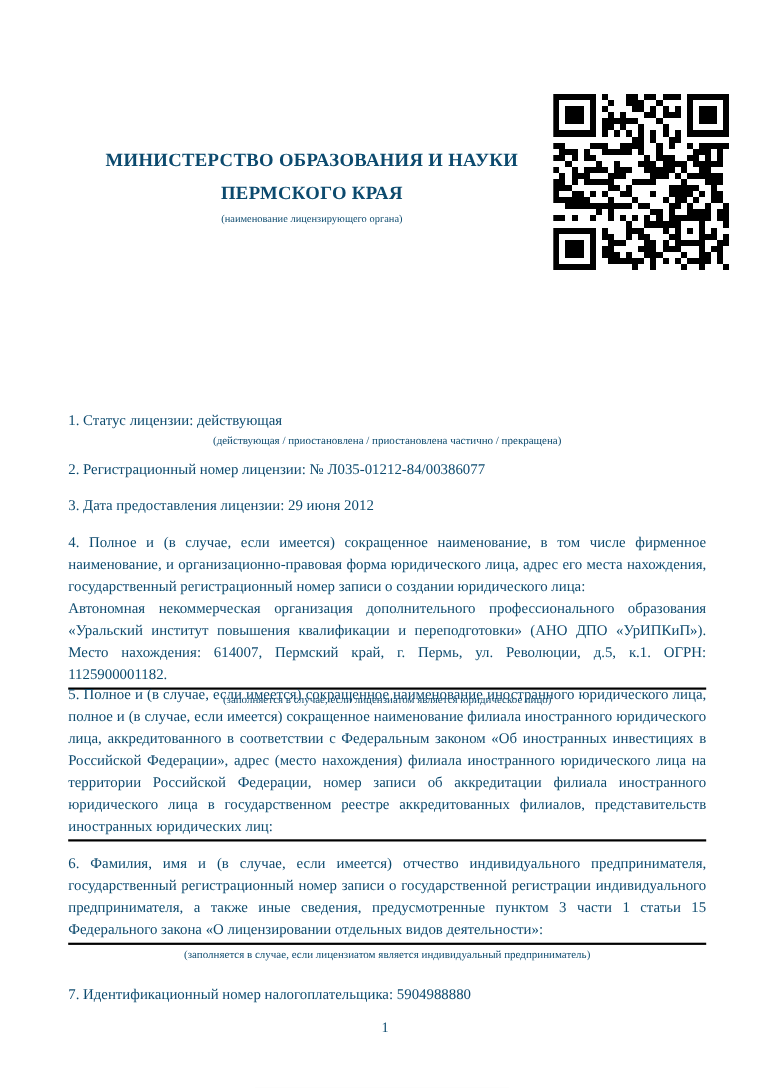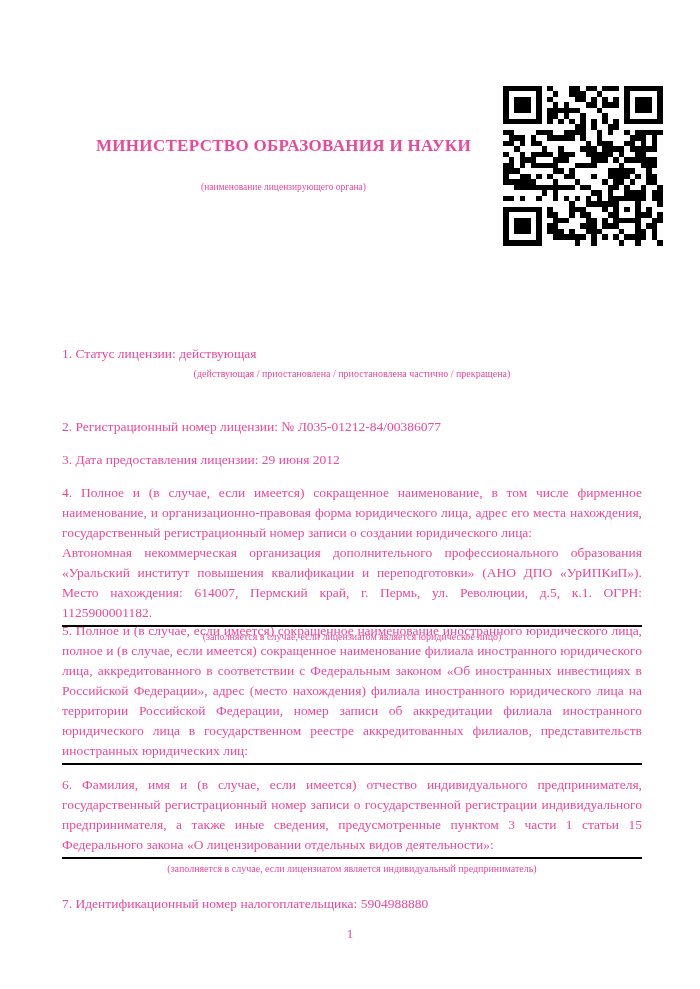--- a/index.html
+++ b/index.html
@@ -2,34 +2,34 @@
 <html lang="ru"><head>
 <meta charset="utf-8">
 <style>
   html,body{margin:0;padding:0;background:#e8e8e8;}
   .page{
     position:relative;
     width:700px;height:989px;
     margin:0 auto;
     background:#ffffff;
     font-family:"Liberation Serif","DejaVu Serif",serif;
-    color:#ec4899;
+    color:#0c4a6e;
     overflow:hidden;
   }
   
   .ministry{
     position:absolute;top:131px;left:65px;width:437px;
     text-align:center;
   }
   .ministry .name{
     font-weight:bold;font-size:17px;line-height:30px;
     letter-spacing:.3px;
   }
   .ministry .caption{
-    font-size:9.5px;line-height:12px;margin-top:20px;
+    font-size:9.5px;line-height:12px;margin-top:3px;
   }
   .qr{
     position:absolute;top:83px;left:503px;width:160px;height:165px;
   }
   .qr svg{width:100%;height:100%;shape-rendering:crispEdges;}
   
   .doc-title{
     position:absolute;top:300px;left:62px;width:578px;
     text-align:center;font-size:13.5px;line-height:18px;
   }
@@ -39,39 +39,40 @@
     font-size:13.5px;line-height:20px;
   }
   .section p{margin:0;}
   .just{text-align:justify;}
   .small-caption{
     font-size:10px;line-height:13px;text-align:center;margin-top:3px;
   }
   .fill-line{
     border:0;border-top:2px solid #000;margin:2px 0 0 0;width:100%;
   }
-  .s1{top:344px;}
+  .s1{top:372px;}
   .s2{top:417px;}
   .s3{top:450px;}
   .s4{top:483px;}
   .s5{top:621px;}
   .s6{top:775px;}
   .s7{top:894px;}
   .page-number{
     position:absolute;top:926px;left:0;width:100%;
     text-align:center;font-size:13px;
   }
 </style>
 </head>
 <body>
 
 <div class="page">
 
   <div class="ministry">
     <div class="name">МИНИСТЕРСТВО ОБРАЗОВАНИЯ И НАУКИ</div>
+    <div class="name">ПЕРМСКОГО КРАЯ</div>
     <div class="caption">(наименование лицензирующего органа)</div>
   </div>
 
   <div class="qr">
     <svg id="qr-svg" viewBox="0 0 29 29" xmlns="http://www.w3.org/2000/svg">
         <rect x="0" y="0" width="1" height="1" fill="#000"></rect>
         <rect x="1" y="0" width="1" height="1" fill="#000"></rect>
         <rect x="2" y="0" width="1" height="1" fill="#000"></rect>
         <rect x="3" y="0" width="1" height="1" fill="#000"></rect>
         <rect x="4" y="0" width="1" height="1" fill="#000"></rect>

